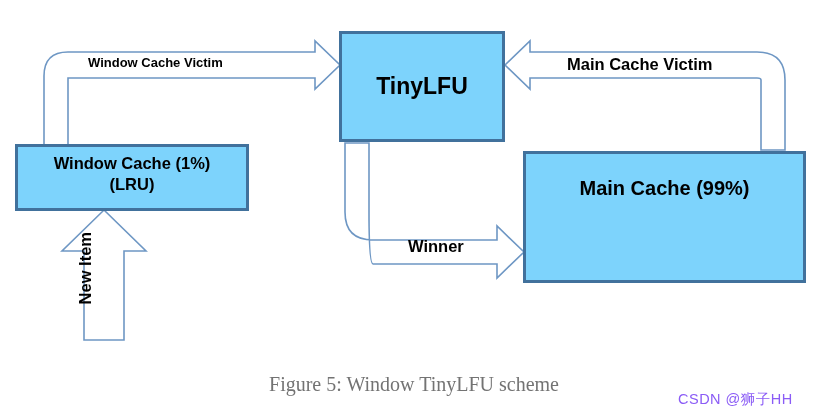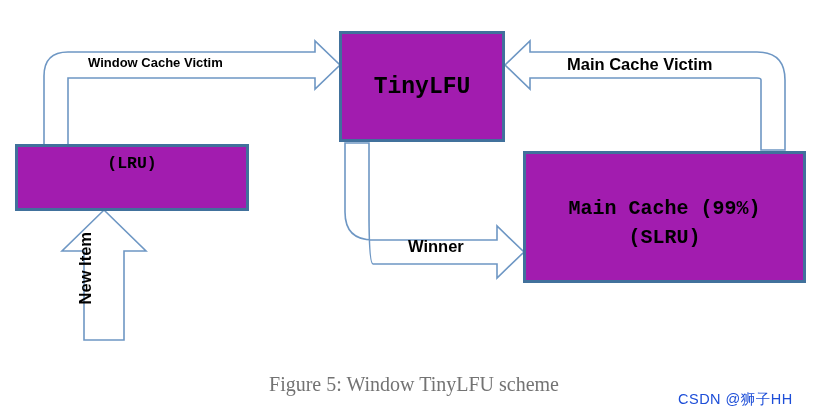--- a/index.html
+++ b/index.html
@@ -17,29 +17,29 @@
   #canvas {
     position: absolute;
     left: 0; top: 0;
     width: 828px;
     height: 420px;
   }
   .node-box {
     position: absolute;
     box-sizing: border-box;
     border: 3px solid #41719C;
-    background: #a21caf;
+    background: #7dd3fc;
     display: flex;
     flex-direction: column;
     align-items: center;
     justify-content: center;
     text-align: center;
     color: #000000;
     font-weight: bold;
-    font-family: Liberation Mono, monospace;
+    font-family: Liberation Sans, sans-serif;
     z-index: 3;
   }
   #window-cache-box {
     left: 15px;  top: 144px;
     width: 234px; height: 67px;
     font-size: 16.5px;
     line-height: 1.28;
     justify-content: flex-start;
     padding-top: 6px;
   }
@@ -47,21 +47,21 @@
     left: 339px; top: 31px;
     width: 166px; height: 111px;
     font-size: 23px;
   }
   #main-cache-box {
     left: 523px; top: 151px;
     width: 283px; height: 132px;
     font-size: 20px;
     line-height: 1.45;
     justify-content: flex-start;
-    padding-top: 40px;
+    padding-top: 20px;
   }
   .arrow-label {
     position: absolute;
     color: #000000;
     font-weight: bold;
     font-family: "Liberation Sans", sans-serif;
     white-space: nowrap;
     z-index: 5;
   }
   #label-window-victim {
@@ -92,21 +92,21 @@
     font-family: "Liberation Serif", serif;
     font-size: 20px;
     color: #737373;
     z-index: 5;
   }
   #watermark {
     position: absolute;
     left: 678px; top: 390px;
     font-family: "Liberation Sans", sans-serif;
     font-size: 14.5px;
-    color: #1d4ed8;
+    color: #8b5cf6;
     letter-spacing: 0.5px;
     z-index: 5;
   }
 </style>
 </head>
 <body>
 
 <svg id="canvas" viewBox="0 0 828 420" xmlns="http://www.w3.org/2000/svg">
   <g fill="#FFFFFF" stroke="#6E97C4" stroke-width="1.6" stroke-linejoin="miter">
 
@@ -154,30 +154,30 @@
              L 124 251
              L 124 340
              L 84 340
              L 84 251
              L 62 251
              Z"></path>
   </g>
 </svg>
 
 <div class="node-box" id="window-cache-box">
+  <span>Window Cache (1%)</span>
   <span>(LRU)</span>
 </div>
 
 <div class="node-box" id="tinylfu-box">
   <span>TinyLFU</span>
 </div>
 
 <div class="node-box" id="main-cache-box">
   <span>Main Cache (99%)</span>
-  <span>(SLRU)</span>
 </div>
 
 <div class="arrow-label" id="label-window-victim">Window Cache Victim</div>
 
 <div class="arrow-label" id="label-main-victim">Main Cache Victim</div>
 
 <div class="arrow-label" id="label-winner">Winner</div>
 
 <div class="arrow-label" id="label-new-item">New Item</div>
 

